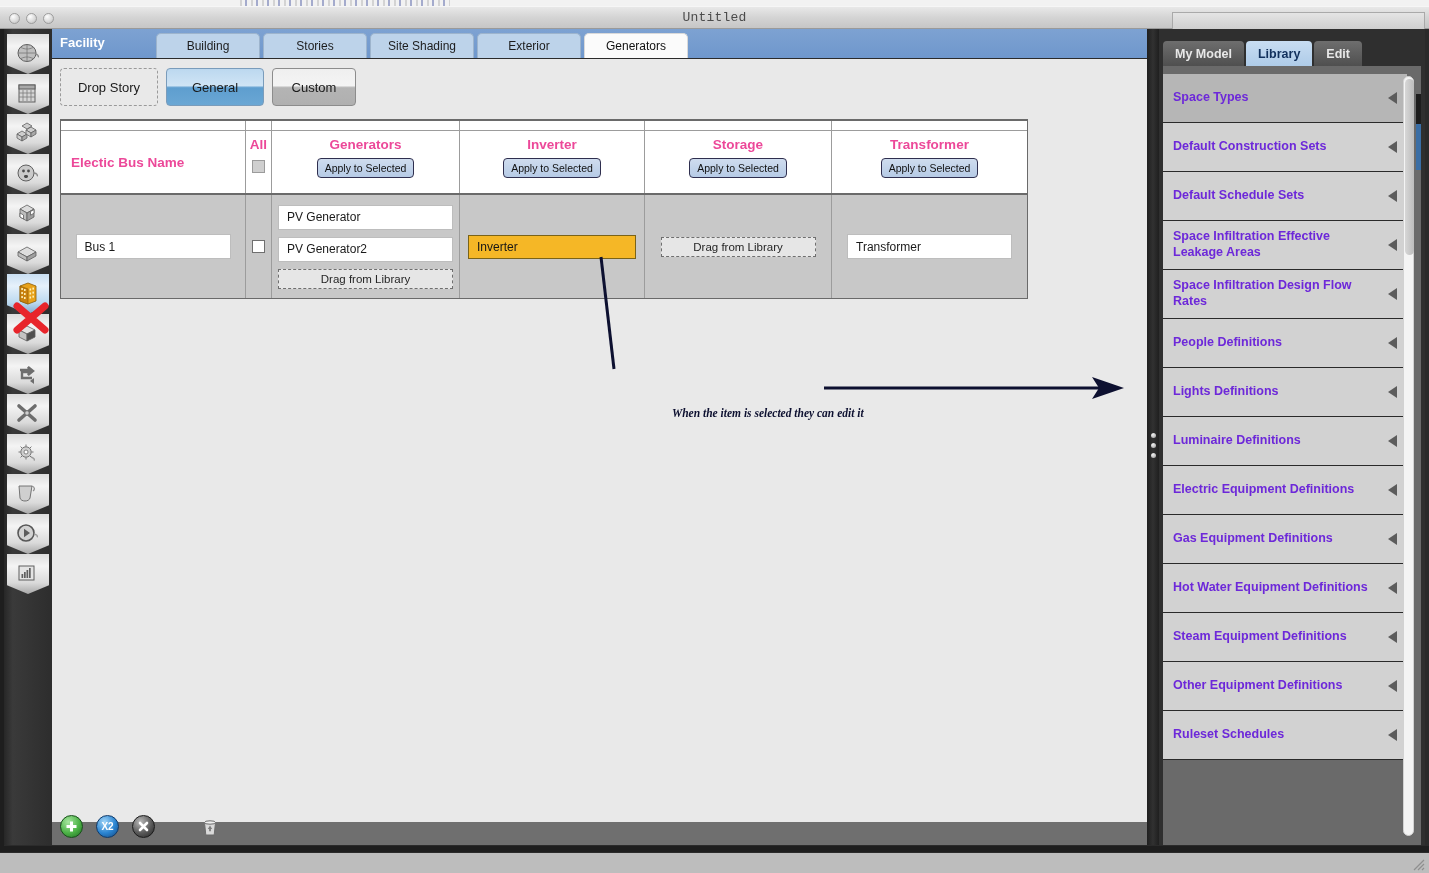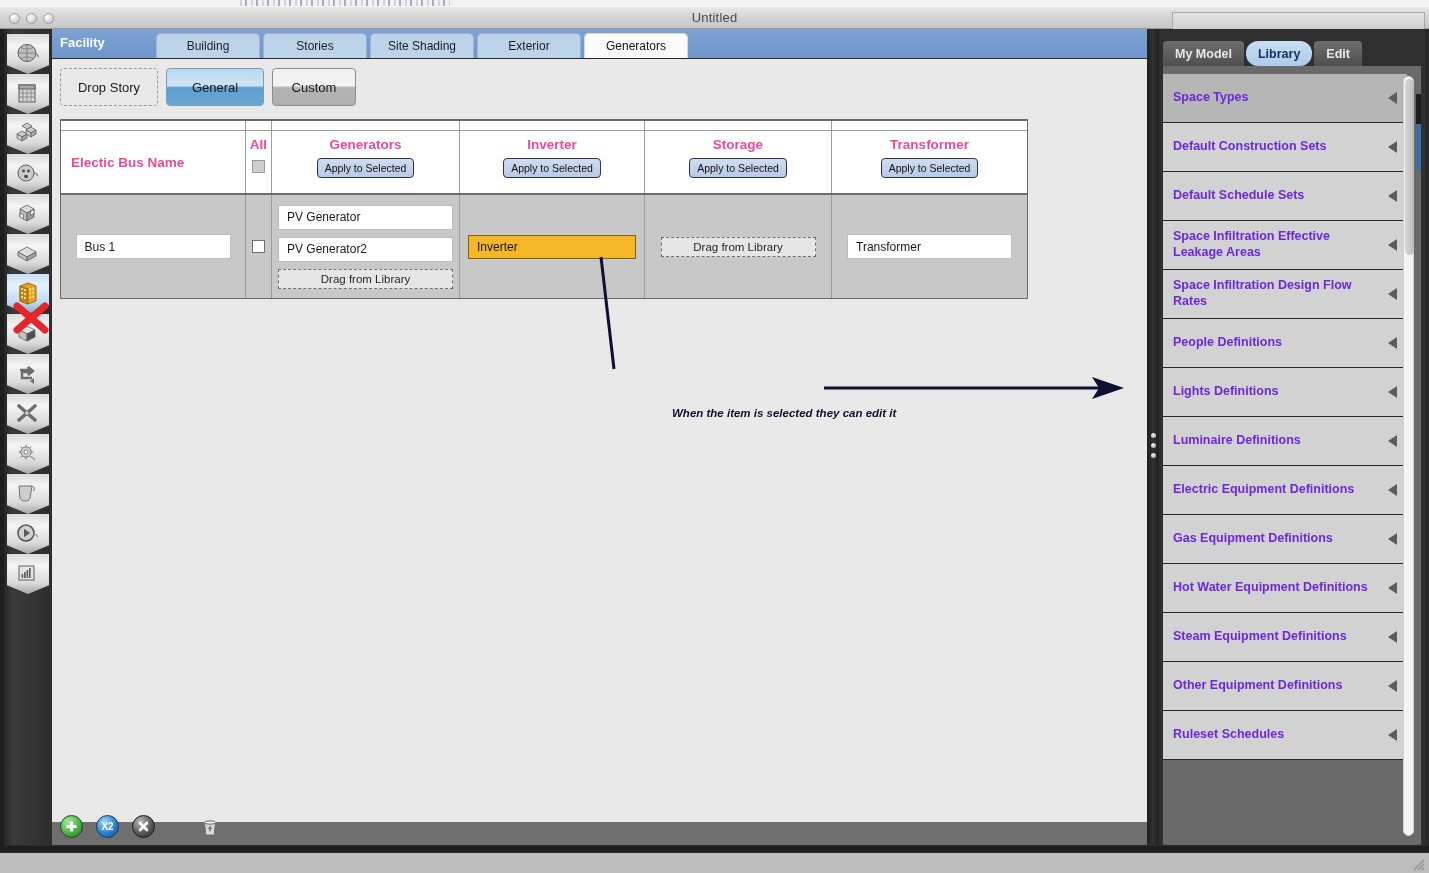--- a/index.html
+++ b/index.html
@@ -27,21 +27,21 @@
   }
   .titlebar{
     position:absolute;left:0;top:0;width:1429px;height:23px;
     background:linear-gradient(to bottom,#e8e8e8 0%,#d4d4d4 50%,#c6c6c6 100%);
     border-top:1px solid #f6f6f6;
     border-bottom:1px solid #9a9a9a;
     box-sizing:border-box;
   }
   .title-text{
     position:absolute;left:0;top:3px;width:1429px;text-align:center;
-    font-size:13px;color:#4b4b4b;letter-spacing:.2px;
+    font-size:13px;color:#4b4b4b;letter-spacing:.2px;font-family:Liberation Mono, monospace;
   }
   .traffic{position:absolute;left:9px;top:6px;display:flex;gap:6px;}
   .traffic i{
     display:block;width:11px;height:11px;border-radius:50%;
     background:radial-gradient(circle at 35% 30%,#fdfdfd,#d8d8d8 60%,#b6b6b6 100%);
     border:1px solid #9d9d9d;box-sizing:border-box;
   }
 
   
   .rail{
@@ -162,21 +162,21 @@
   .sel-cell{
     width:168px;height:24px;box-sizing:border-box;
     background:#f5b726;border:1px solid #7a6318;
     font-size:12px;color:#161616;display:flex;align-items:center;padding-left:8px;
   }
 
   
   .anno-text{
     position:absolute;left:620px;top:348px;
     font-size:11.5px;font-style:italic;font-weight:bold;color:#0d1030;
-    font-family:Liberation Sans, sans-serif;white-space:nowrap;
+    font-family:Liberation Serif, serif;white-space:nowrap;
   }
   .anno-svg{position:absolute;left:0;top:0;width:1095px;height:787px;pointer-events:none;}
   .footbar{
     position:absolute;left:52px;top:816px;width:1095px;height:23px;background:#6f6f6f;
   }
   .footicons{position:absolute;left:8px;top:-7px;display:flex;align-items:center;}
   .circbtn{width:21px;height:21px;border-radius:50%;display:flex;align-items:center;justify-content:center;}
   .circ-green{background:radial-gradient(circle at 35% 28%,#a7e6a0,#4cb246 55%,#1f6b22 100%);border:1px solid #17501a;}
   .circ-blue{background:radial-gradient(circle at 35% 28%,#9fd4f7,#2a84d1 55%,#14477e 100%);border:1px solid #113a69;}
   .circ-dark{background:radial-gradient(circle at 35% 28%,#b9b9b9,#5a5a5a 55%,#232323 100%);border:1px solid #1b1b1b;}
@@ -202,21 +202,20 @@
   .libtab{
     height:25px;padding:0 12px;box-sizing:border-box;
     display:flex;align-items:center;justify-content:center;
     font-size:12.5px;font-weight:bold;color:#e8e8e8;
     background:linear-gradient(to bottom,#6e6e6e 0%,#4f4f4f 100%);
     border-radius:4px 4px 0 0;
   }
   .libtab.active{
     background:linear-gradient(to bottom,#c8ddf2 0%,#aecbe8 100%);
     color:#11305c;
-    border-radius:12px;
   }
   .libbody{
     position:absolute;left:4px;top:37px;width:258px;height:779px;
     background:#6a6a6a;overflow:hidden;
   }
   .libunder{position:absolute;left:0;top:0;width:258px;height:10px;background:#6a6a6a;}
   .liblist{position:absolute;left:0;top:8px;width:244px;}
   .libitem{
     position:relative;box-sizing:border-box;width:244px;
     background:#d2d2d2;border-bottom:1px solid #2a2a2a;

